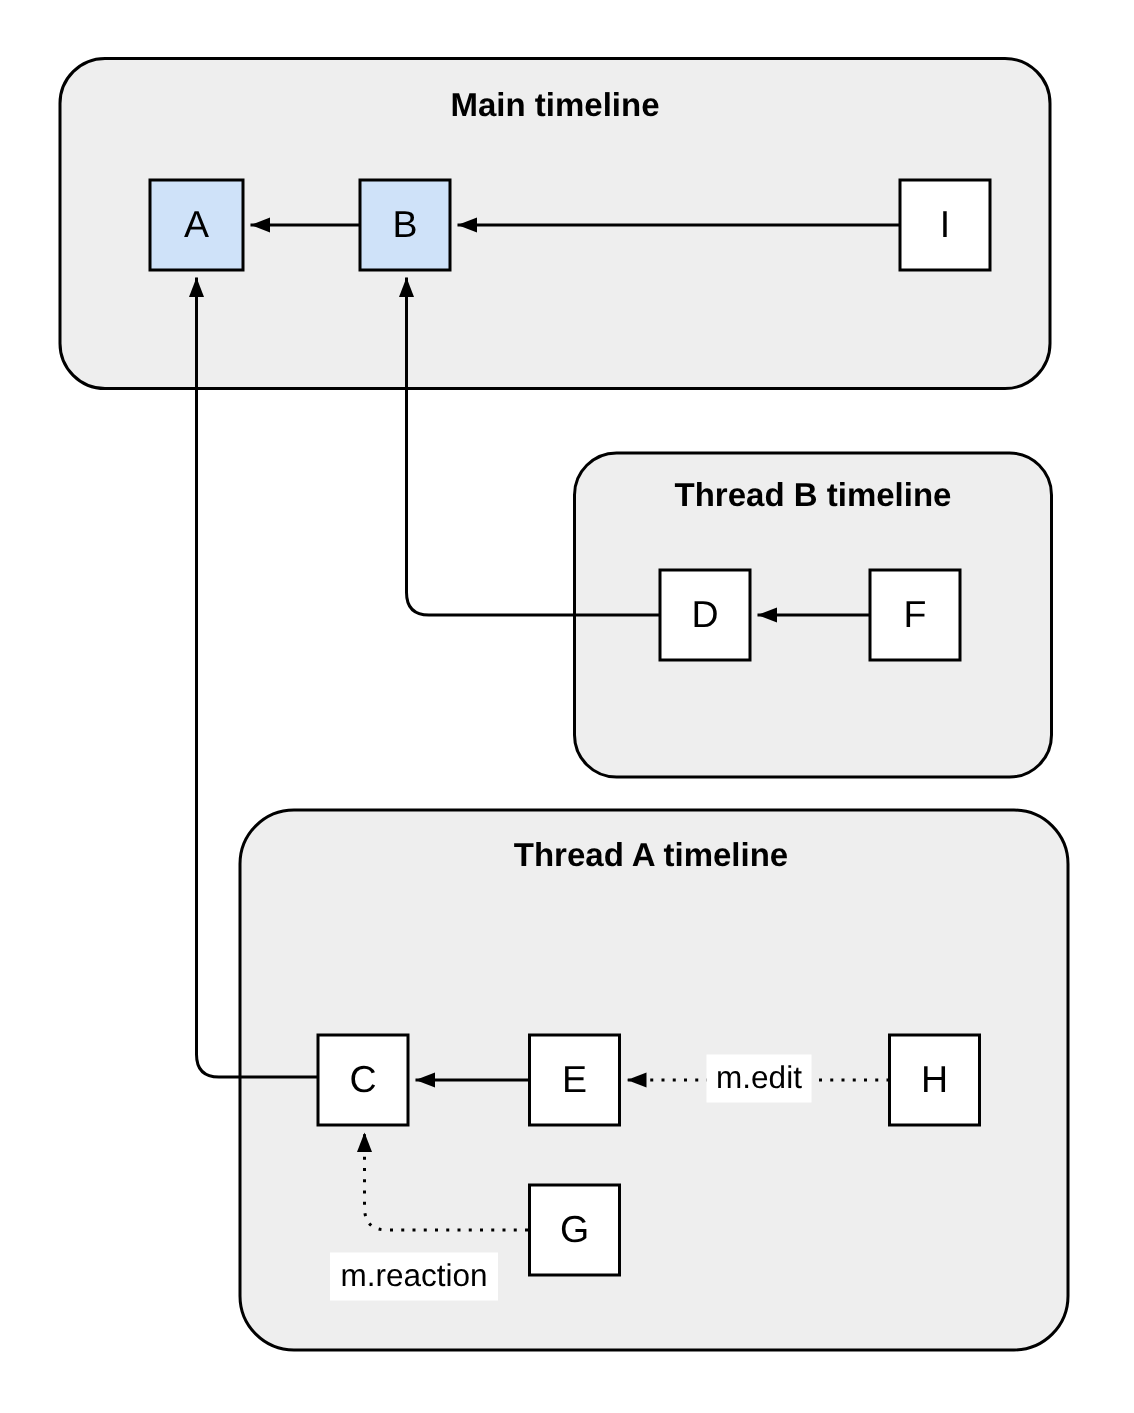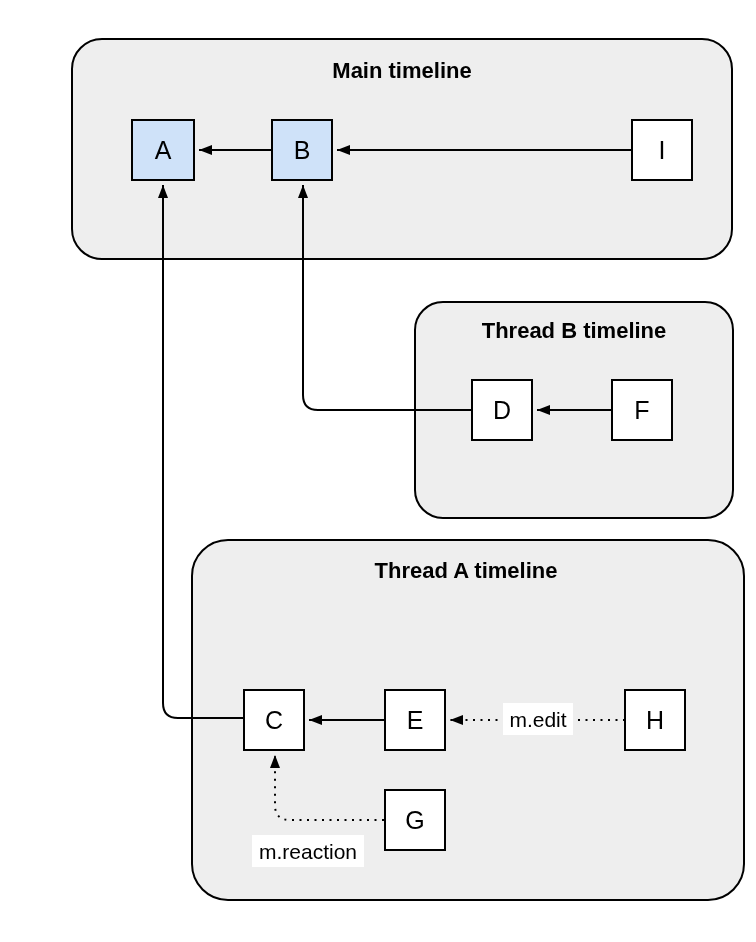--- a/index.html
+++ b/index.html
@@ -6,21 +6,20 @@
     margin: 0;
     padding: 0;
     background: #ffffff;
     font-family: "Liberation Sans", sans-serif;
   }
   .canvas {
     position: relative;
     width: 602px;
     height: 942px;
     background: #ffffff;
-    margin-left: 32px;
   }
   svg { display: block; }
 
   .container-box {
     fill: #eeeeee;
     stroke: #000000;
     stroke-width: 2;
   }
   .container-title {
     font-size: 22px;

